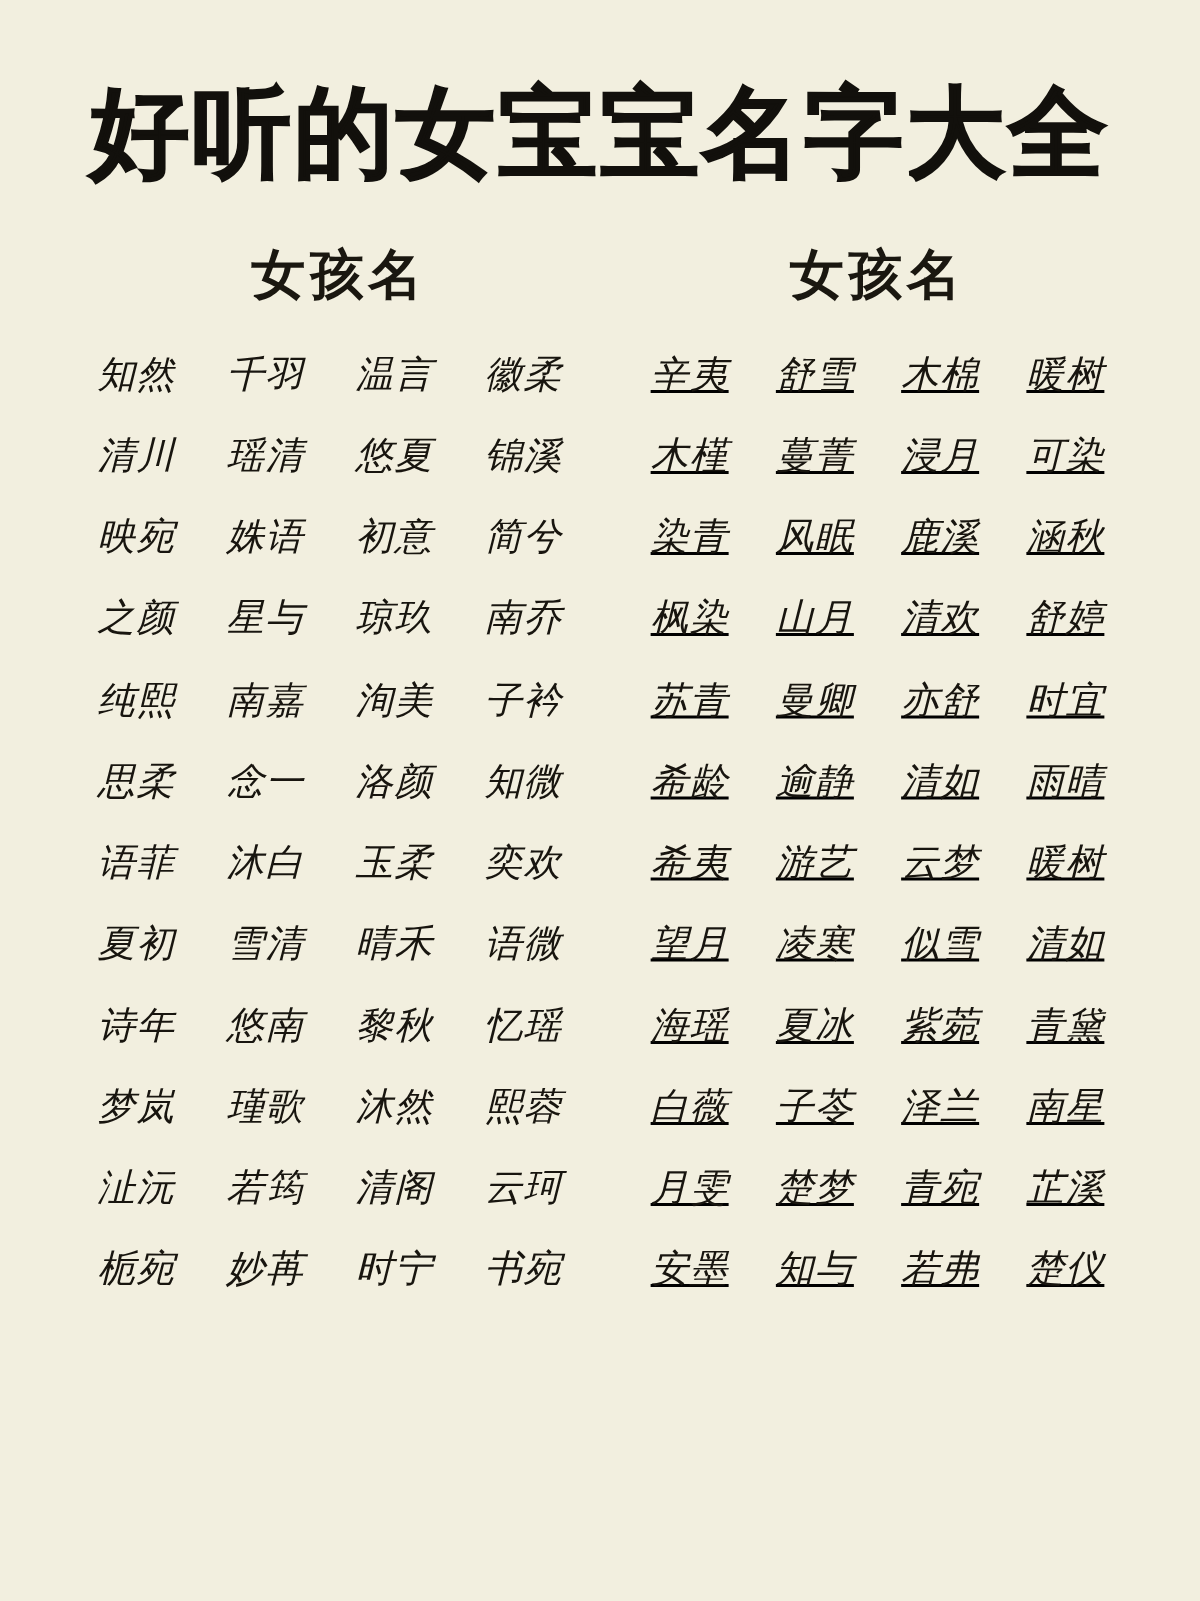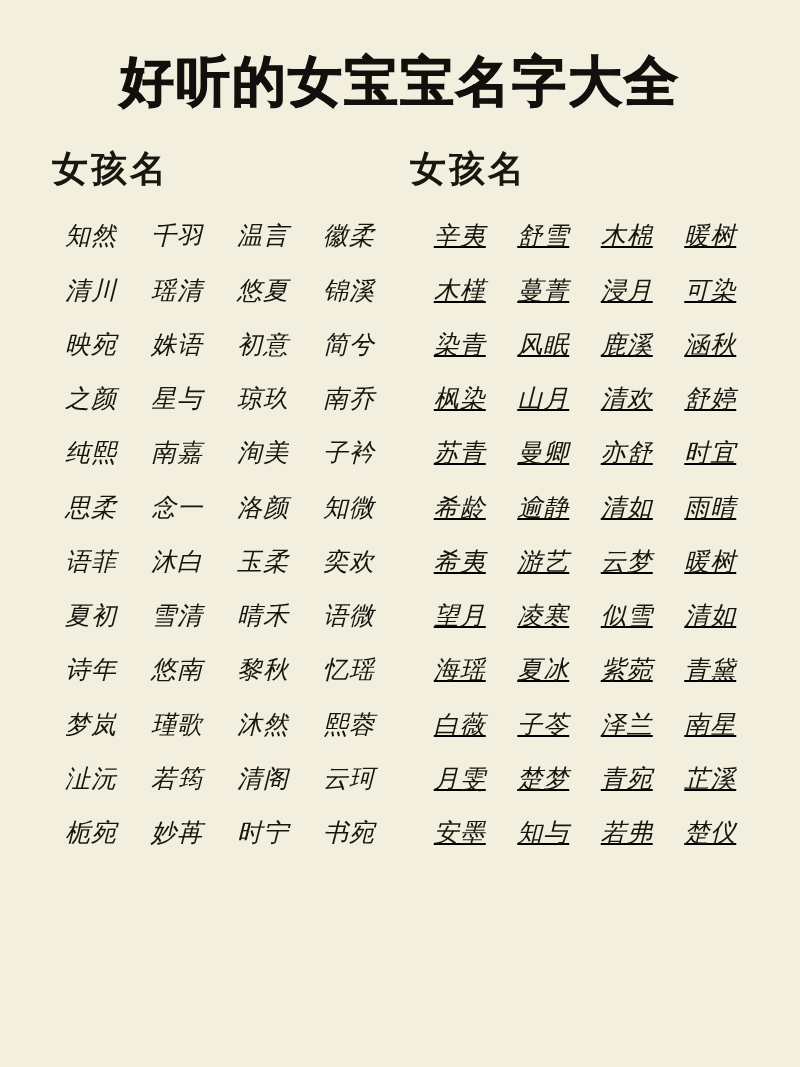--- a/index.html
+++ b/index.html
@@ -17,41 +17,41 @@
     position: relative;
     width: 800px;
     height: 1067px;
     background: #f2efdf;
     box-sizing: border-box;
   }
   .title {
     text-align: center;
     font-family: "DejaVu Serif", "Liberation Serif", serif;
     font-weight: 700;
-    font-size: 54px;
+    font-size: 66px;
     letter-spacing: 2px;
     color: #12100c;
     margin: 0;
     padding-top: 52px;
     line-height: 1.1;
     -webkit-text-stroke: 1.1px #12100c;
   }
   .columns {
     display: flex;
     justify-content: center;
     margin-top: 34px;
     padding: 0 40px;
     box-sizing: border-box;
   }
   .column {
     width: 50%;
     box-sizing: border-box;
   }
   .col-head {
-    text-align: left;
+    text-align: center;
     font-size: 36px;
     font-weight: 600;
     color: #1a1710;
     letter-spacing: 3px;
     margin-bottom: 26px;
     font-family: "DejaVu Serif", "Liberation Serif", serif;
   }
   .col-left .col-head { padding-left: 12px; }
   .col-right .col-head { padding-left: 10px; }
   .name-grid {

